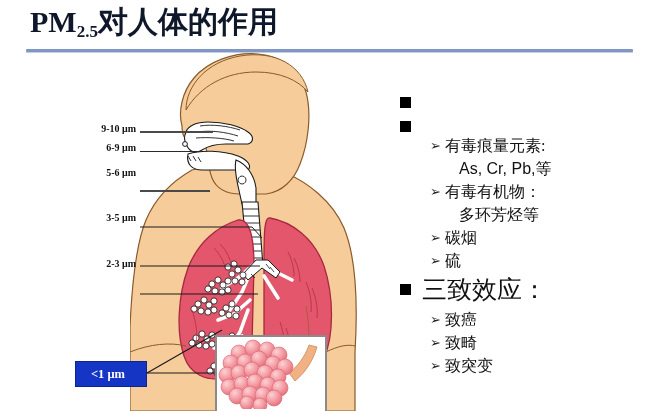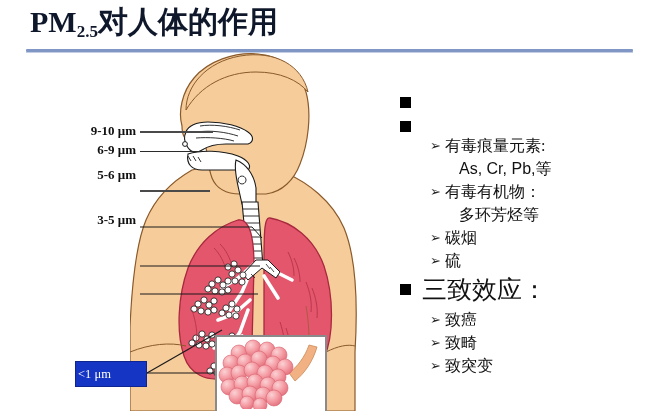--- a/index.html
+++ b/index.html
@@ -24,36 +24,36 @@
   }
   .title-rule::after{
     content:"";position:absolute;left:0;top:3px;width:100%;height:1px;
     background:#c3cee4;
   }
 
   
   .size-label{
     position:absolute;
     font-family:"Liberation Serif","DejaVu Serif",serif;
-    font-weight:bold;font-size:13px;color:#111;white-space:nowrap;
+    font-weight:bold;font-size:10px;color:#111;white-space:nowrap;
     text-align:right;
   }
   
   .lead{position:absolute;background:#2b2b2b;height:1px;}
   .lead-thick{height:1.6px;background:#4a4a4a;}
 
   
   .blue-box{
     position:absolute;left:75px;top:361px;width:70px;height:24px;
     background:#1536c4;border:1px solid #0d2491;
     display:flex;align-items:center;
   }
   .blue-box span{
     color:#fff;font-family:"Liberation Serif","DejaVu Serif",serif;
-    font-weight:normal;font-size:12.5px;padding-left:2px;
+    font-weight:bold;font-size:12.5px;padding-left:15px;
   }
 
   
   #anatomy{position:absolute;left:130px;top:52px;width:260px;height:359px;}
 
   
   .inset{
     position:absolute;left:215px;top:335px;width:108px;height:76px;
     background:#ffffff;border:2px solid #8a8a8a;overflow:hidden;
   }
@@ -250,20 +250,21 @@
 
     <path d="M0,300 C20,292 40,290 56,294" fill="none" stroke="#8a5a2b" stroke-width="1"></path>
     <path d="M196,300 C208,294 218,292 225,294" fill="none" stroke="#8a5a2b" stroke-width="1"></path>
     <path d="M176,254 C180,276 180,300 176,322" fill="none" stroke="#8a5a2b" stroke-width="1" opacity="0.6"></path>
   </svg>
 
   <div class="size-label" style="left:58px;top:123px;width:78px;">9-10 μm</div>
   <div class="size-label" style="left:58px;top:142px;width:78px;">6-9 μm</div>
   <div class="size-label" style="left:58px;top:167px;width:78px;">5-6  μm</div>
   <div class="size-label" style="left:58px;top:212px;width:78px;">3-5  μm</div>
+  <div class="size-label" style="left:58px;top:258px;width:78px;">2-3  μm</div>
 
   <div class="lead lead-thick" style="left:140px;top:131px;width:73px;"></div>
   <div class="lead" style="left:140px;top:151px;width:62px;"></div>
   <div class="lead lead-thick" style="left:140px;top:190px;width:70px;"></div>
 
   <svg style="position:absolute;left:0;top:0;width:657px;height:411px;pointer-events:none;">
 
     <path d="M140,227 L252,227 L262,238" fill="none" stroke="#1b1b1b" stroke-width="1"></path>
 
     <path d="M140,266 L260,266" fill="none" stroke="#1b1b1b" stroke-width="1"></path>

